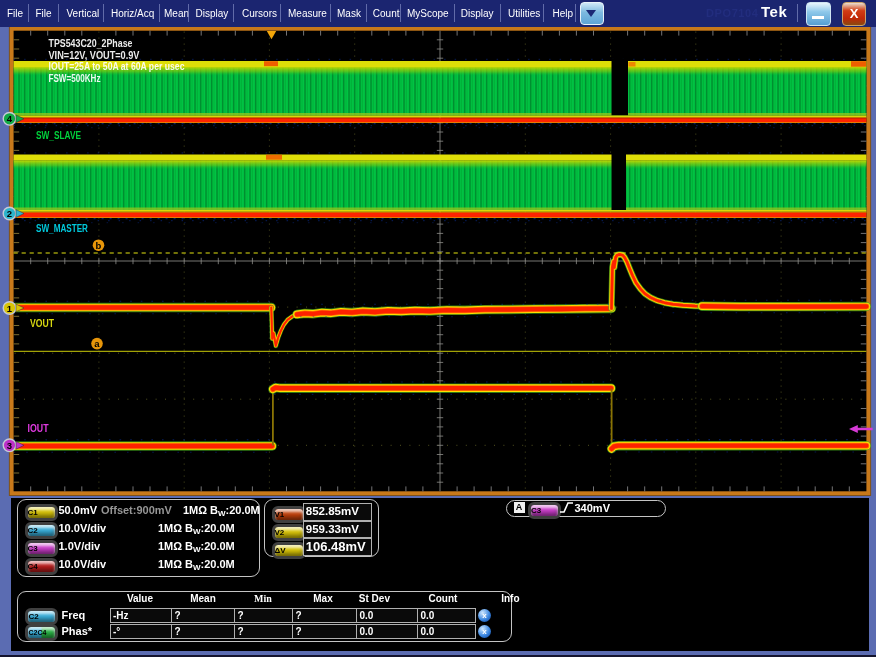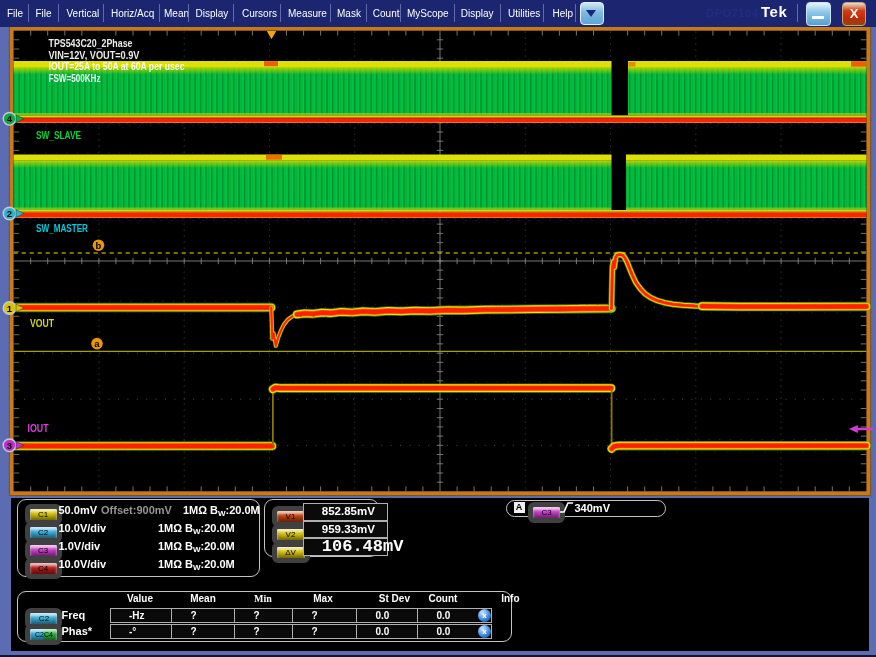--- a/index.html
+++ b/index.html
@@ -14,28 +14,28 @@
 #dpo{position:absolute;left:706px;top:7px;color:#222d7e;font-size:11px;font-weight:bold;z-index:6;letter-spacing:.6px;}
 #tek{position:absolute;left:761px;top:3px;color:#fff;font-size:15px;font-weight:bold;z-index:6;letter-spacing:.5px;}
 #minbtn{position:absolute;left:806px;top:2px;width:23px;height:22px;border-radius:4px;z-index:6;
   background:linear-gradient(#e8f5fc,#8ec8ea 40%,#569fd2);border:1px solid #cfe4f2;}
 #minbtn:after{content:"";position:absolute;left:5px;top:13px;width:12px;height:3px;background:#fff;}
 #closebtn{position:absolute;left:842px;top:2px;width:22px;height:22px;border-radius:4px;z-index:6;
   background:linear-gradient(#e8e0d0,#d23c14 35%,#c02808 70%,#8a4a10);border:1px solid #caa26a;
   color:#fff;font-weight:bold;font-size:13px;text-align:center;line-height:21px;}
 #panel{position:absolute;left:11px;top:498px;width:858px;height:153px;background:#000;z-index:4;}
 .box{position:absolute;border:1.5px solid #c4c4c4;border-radius:9px;background:#000;}
-.pill{position:absolute;width:27px;height:11px;border-radius:6px;border:5px solid #404040;
-  color:#000;font-size:8px;font-weight:normal;text-align:center;line-height:11px;
+.pill{position:absolute;width:27px;height:11px;border-radius:6px;border:3px solid #404040;
+  color:#000;font-size:8px;font-weight:bold;line-height:11px;
   box-shadow:inset 0 3px 3px rgba(255,255,255,.75), inset 0 -3px 4px rgba(0,0,0,.5);}
 .t{position:absolute;color:#fff;font-size:11px;font-weight:bold;white-space:nowrap;}
 .gray{color:#969696;}
 sub.w{font-size:8px;vertical-align:-2px;font-weight:bold;}
 .cell{position:absolute;border:1px solid #b0b0b0;background:#0a0a0a;color:#fff;
-  font-size:10px;font-weight:bold;padding-left:18px;}
+  font-size:10px;font-weight:bold;padding-left:2px;}
 .hdr{position:absolute;color:#fff;font-size:10px;font-weight:bold;transform:translateX(-50%);}
 .nfo{position:absolute;width:13px;height:13px;border-radius:50%;
   background:radial-gradient(circle at 35% 30%, #cfe8ff, #3a86e0 55%, #0a3a90);
   color:#fff;font-size:8px;font-weight:bold;text-align:center;line-height:13px;}
 #botline{position:absolute;left:0;top:655px;width:876px;height:2px;background:#14142e;z-index:5;}
 </style></head>
 <body>
 <svg width="876" height="657" viewBox="0 0 876 657" style="position:absolute;left:0;top:0" font-family="Liberation Sans, sans-serif">
 <defs>
 <pattern id="gs" width="5.5" height="46" patternUnits="userSpaceOnUse">
@@ -491,41 +491,41 @@
     <span class="t" style="left:167px;top:58.9px;">B<sub class="w">W</sub>:20.0M</span>
   </div>
 
   <div class="box" style="left:252.5px;top:0.5px;width:113.5px;height:56px;">
     <span class="pill" style="left:7px;top:6.1px;width:28px;background:#c2410c;">V1</span>
     <span class="pill" style="left:7px;top:24.5px;width:28px;background:#d8c408;">V2</span>
     <span class="pill" style="left:7px;top:42.9px;width:28px;background:#d8c408;">ΔV</span>
     <div style="position:absolute;left:38.3px;top:3.9px;width:70.5px;height:53px;">
       <div class="cell" style="left:0;top:0;width:65px;height:15.5px;line-height:15.5px;font-size:11.5px;">852.85mV</div>
       <div class="cell" style="left:0;top:17.4px;width:65px;height:15.5px;line-height:15.5px;font-size:11.5px;">959.33mV</div>
-      <div class="cell" style="left:0;top:34.8px;width:65px;height:15.5px;line-height:15.5px;font-size:17px;font-family:Liberation Mono, monospace;">106.48mV</div>
+      <div class="cell" style="left:0;top:34.8px;width:65px;height:15.5px;line-height:15.5px;font-size:13px;">106.48mV</div>
     </div>
   </div>
 
   <div class="box" style="left:494.5px;top:2.3px;width:158.5px;height:14.5px;">
     <span style="position:absolute;left:7px;top:1px;width:11px;height:11px;background:#f0f0f0;
       color:#000;font-size:9px;font-weight:bold;text-align:center;line-height:11px;">A</span>
     <span class="pill" style="left:21.5px;top:0.5px;background:#cc3ecc;">C3</span>
     <svg style="position:absolute;left:52px;top:-1px;" width="15" height="15" viewBox="0 0 15 15">
       <path d="M1 12 H5 L9 3 H14" stroke="#fff" stroke-width="1.6" fill="none"></path>
     </svg>
     <span class="t" style="left:68px;top:0.5px;">340mV</span>
   </div>
 
 
   <div class="box" style="left:6.4px;top:93px;width:493px;height:49px;">
     <span class="hdr" style="left:121.6px;top:1px;">Value</span>
     <span class="hdr" style="left:184.6px;top:1px;">Mean</span>
     <span class="hdr" style="left:244.6px;top:1px;font-family:Liberation Serif, serif;">Min</span>
     <span class="hdr" style="left:304.6px;top:1px;">Max</span>
-    <span class="hdr" style="left:376px;top:1px;">St Dev</span>
+    <span class="hdr" style="left:356px;top:1px;">St Dev</span>
     <span class="hdr" style="left:424.6px;top:1px;">Count</span>
     <span class="hdr" style="left:492px;top:1px;">Info</span>
     <span class="pill" style="left:7.1px;top:16.1px;background:#3ab0dc;">C2</span>
     <span class="t" style="left:43.1px;top:16.5px;">Freq</span>
     <span class="pill" style="left:7.1px;top:32.2px;background:linear-gradient(90deg,#3ab0dc 0 46%,#28b244 54% 100%);font-size:7px;">C2C4</span>
     <span class="t" style="left:43.1px;top:32.7px;">Phas*</span>
     <div class="cell" style="left:91.6px;top:15.5px;width:60px;height:13px;line-height:13px;">-Hz</div>
     <div class="cell" style="left:153.1px;top:15.5px;width:61.5px;height:13px;line-height:13px;">?</div>
     <div class="cell" style="left:216.1px;top:15.5px;width:56.5px;height:13px;line-height:13px;">?</div>
     <div class="cell" style="left:274.1px;top:15.5px;width:62.5px;height:13px;line-height:13px;">?</div>

